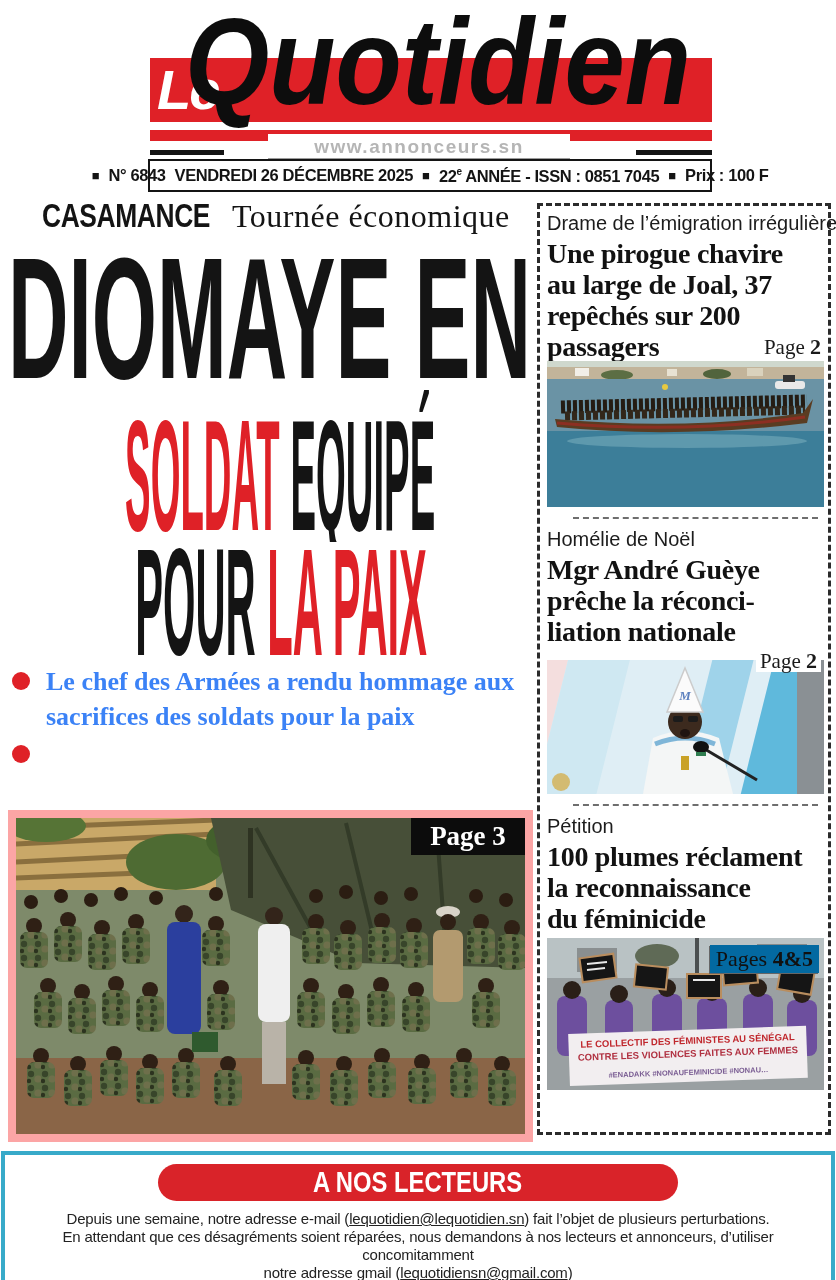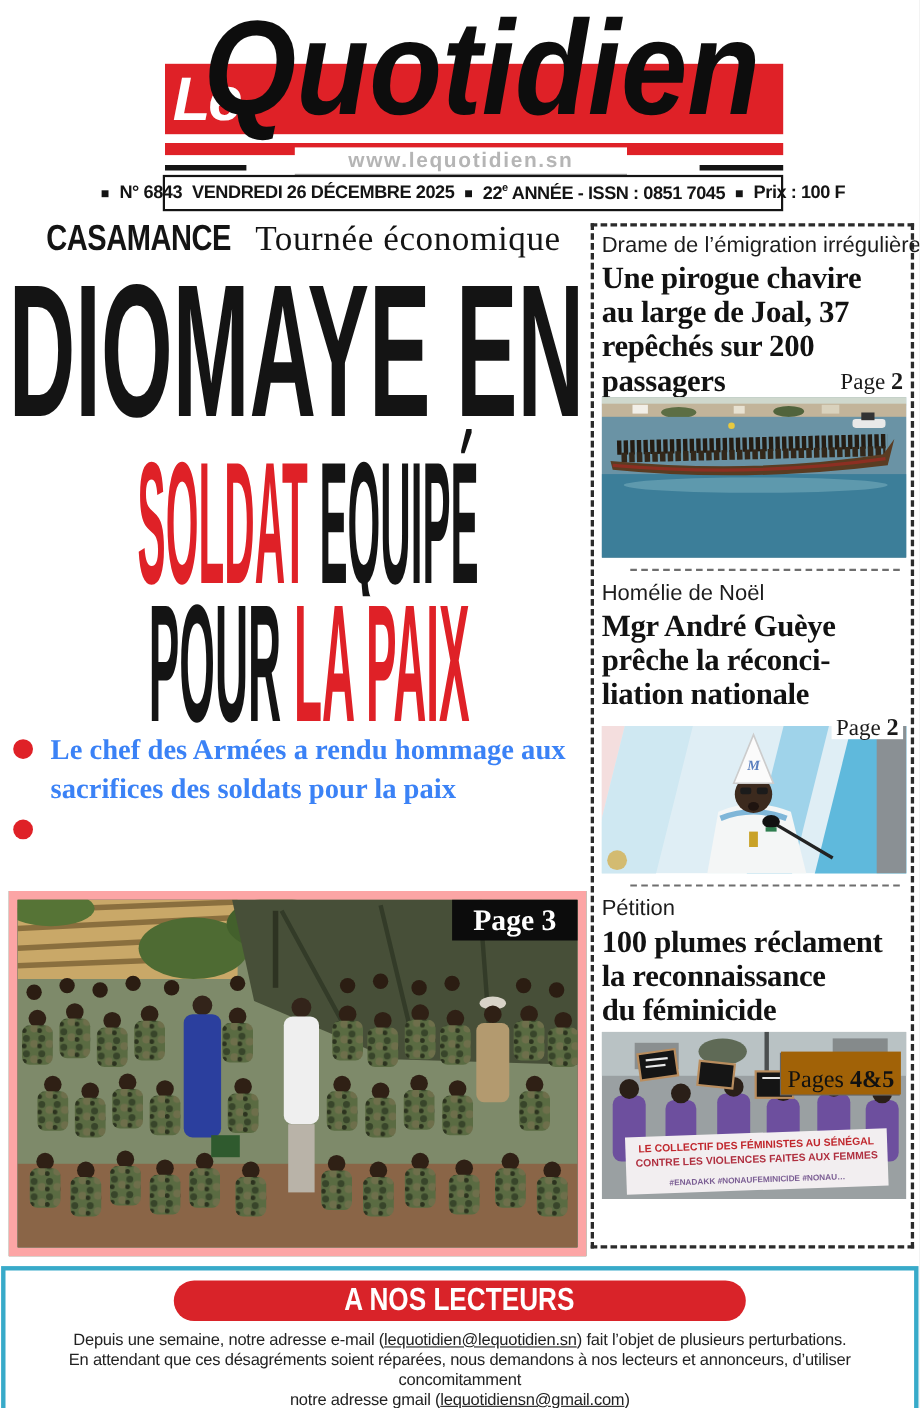--- a/index.html
+++ b/index.html
@@ -47,21 +47,21 @@
   .sb-kicker{font:20px/24px "Liberation Sans",sans-serif;color:#1c1c1c;margin:2px 0 3px;white-space:nowrap}
   .sb-line{font:bold 28px/31px "Liberation Serif",serif;color:#121212;letter-spacing:-0.3px;white-space:nowrap}
   .page-tag{text-align:right;font:21px/22px "Liberation Serif",serif;color:#1a1a1a}
   .page-tag .num{font-weight:bold;font-size:22px}
   .page-tag.after-art1{margin-top:-26px;margin-bottom:3px}
   .page-tag.after-art2{position:relative;z-index:2;margin:3px 0 -15px}
   .page-tag.after-art2 .inner{display:inline-block;background:#fff;padding:0 4px}
   .sb-photo{display:block;margin:3px 0 0}
   .sb-sep{border-top:2px dashed #6e6e6e;margin:10px 3px 8px 26px}
   .photo3-wrap{position:relative;margin-top:4px}
-  .pages45-box{position:absolute;top:18px;right:2px;background:#a16207;padding:11px 6px 1px;
+  .pages45-box{position:absolute;top:7px;right:2px;background:#0369a1;padding:0 6px 1px;
                font:22px/27px "Liberation Serif",serif;color:#111;box-shadow:-1px 1px 0 #666}
   .pages45-box .num{font-weight:bold}
 
   
   .notice{position:absolute;left:1px;top:1151px;width:826px;height:132px;border:4px solid #38aac9;
           background:#ffffff;box-sizing:content-box;text-align:center}
   .notice-pill{width:520px;height:37px;margin:9px auto 9px;background:#d92329;border-radius:20px;
                display:flex;align-items:center;justify-content:center}
   .notice-pill span{display:inline-block;font:800 29px/1 "Liberation Sans",sans-serif;color:#ffffff;
                     transform:scaleX(0.82);letter-spacing:0}
@@ -74,21 +74,21 @@
 <div class="page">
 
   <header>
     <div class="logo-band"></div>
     <div class="logo-strip"></div>
     <span class="logo-le">Le</span>
     <svg class="logo-main" width="530" height="148" viewBox="0 0 530 148">
       <text x="2" y="104" font-family="Liberation Sans, sans-serif" font-weight="900" font-style="italic" font-size="122" fill="#0d0d0d" textLength="506" lengthAdjust="spacingAndGlyphs">Quotidien</text>
     </svg>
     <div class="website-box">
-      <span>www.lequotidien.sn</span>
+      <span>www.annonceurs.sn</span>
     </div>
     <div class="corner-seg left"></div>
     <div class="corner-seg right"></div>
 
     <div class="info-bar">
       <span class="sq">■</span>
       <span class="ib-strong">N° 6843</span>
       <span class="ib-strong">VENDREDI 26 DÉCEMBRE 2025</span>
       <span class="sq">■</span>
       <span class="ib-strong"><span>22</span><sup>e</sup><span> ANNÉE - ISSN : 0851 7045</span></span>

